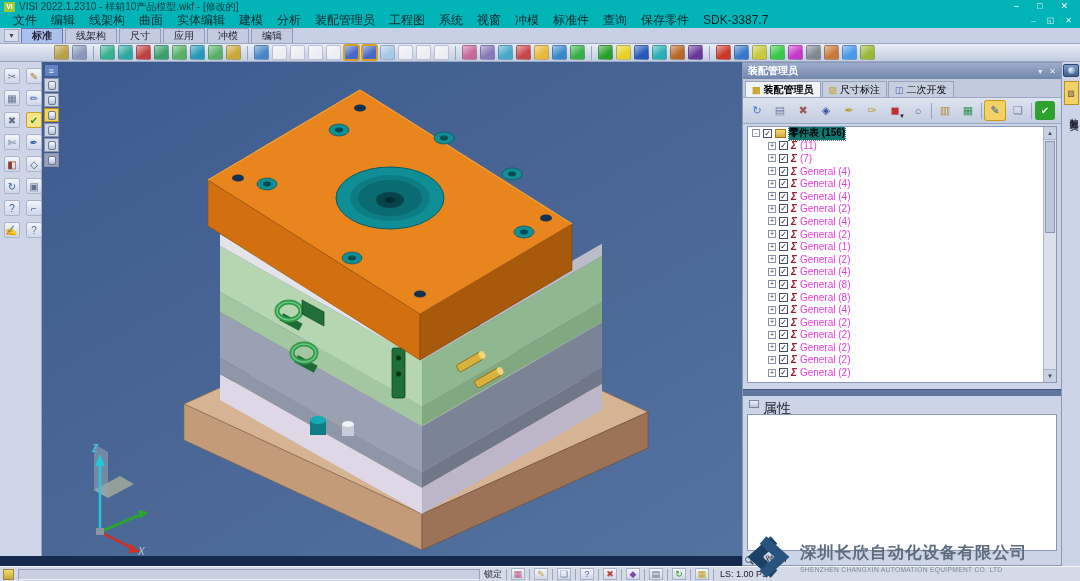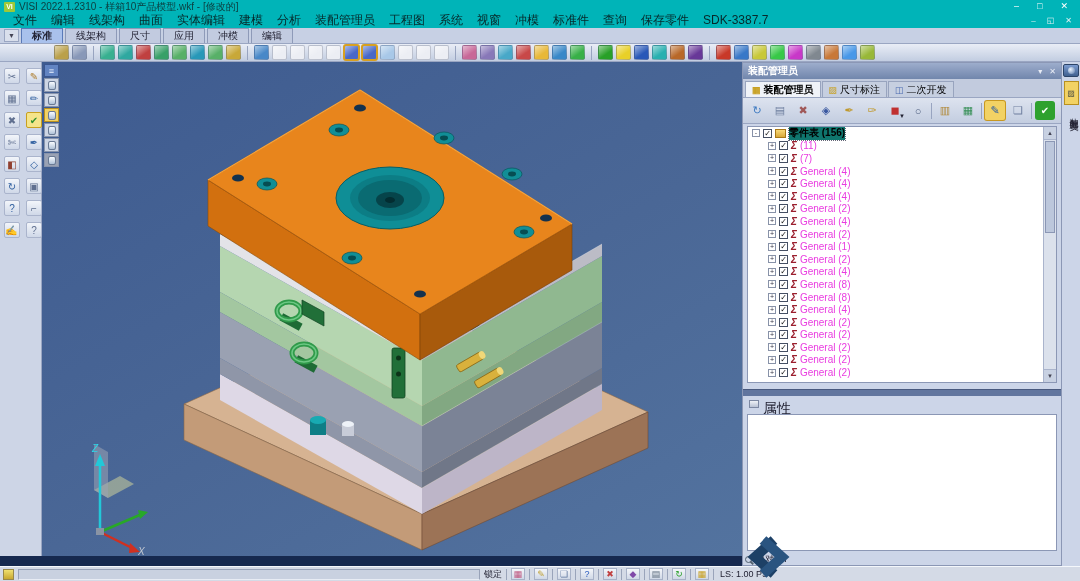--- a/index.html
+++ b/index.html
@@ -594,13 +594,17 @@
     <div class="sticon" style="color: rgb(200, 160, 32);">▦</div>
     <div class="ssep"></div>
     <span class="lsps">LS: 1.00 PS</span>
   </div>
 
 <div class="abs watermark">
   <svg width="46" height="44" viewBox="0 0 46 44">
     <polyline points="28,5 9,22 28,39" fill="none" stroke="#1d4066" stroke-width="10"></polyline>
     <polyline points="17,5 36,22 17,39" fill="none" stroke="#2a5480" stroke-width="10"></polyline>
   </svg>
+  <div class="wmtext">
+    <div class="cn">深圳长欣自动化设备有限公司</div>
+    <div class="en">SHENZHEN CHANGXIN AUTOMATION EQUIPMENT CO. LTD</div>
+  </div>
 </div>
 
 </body></html>

